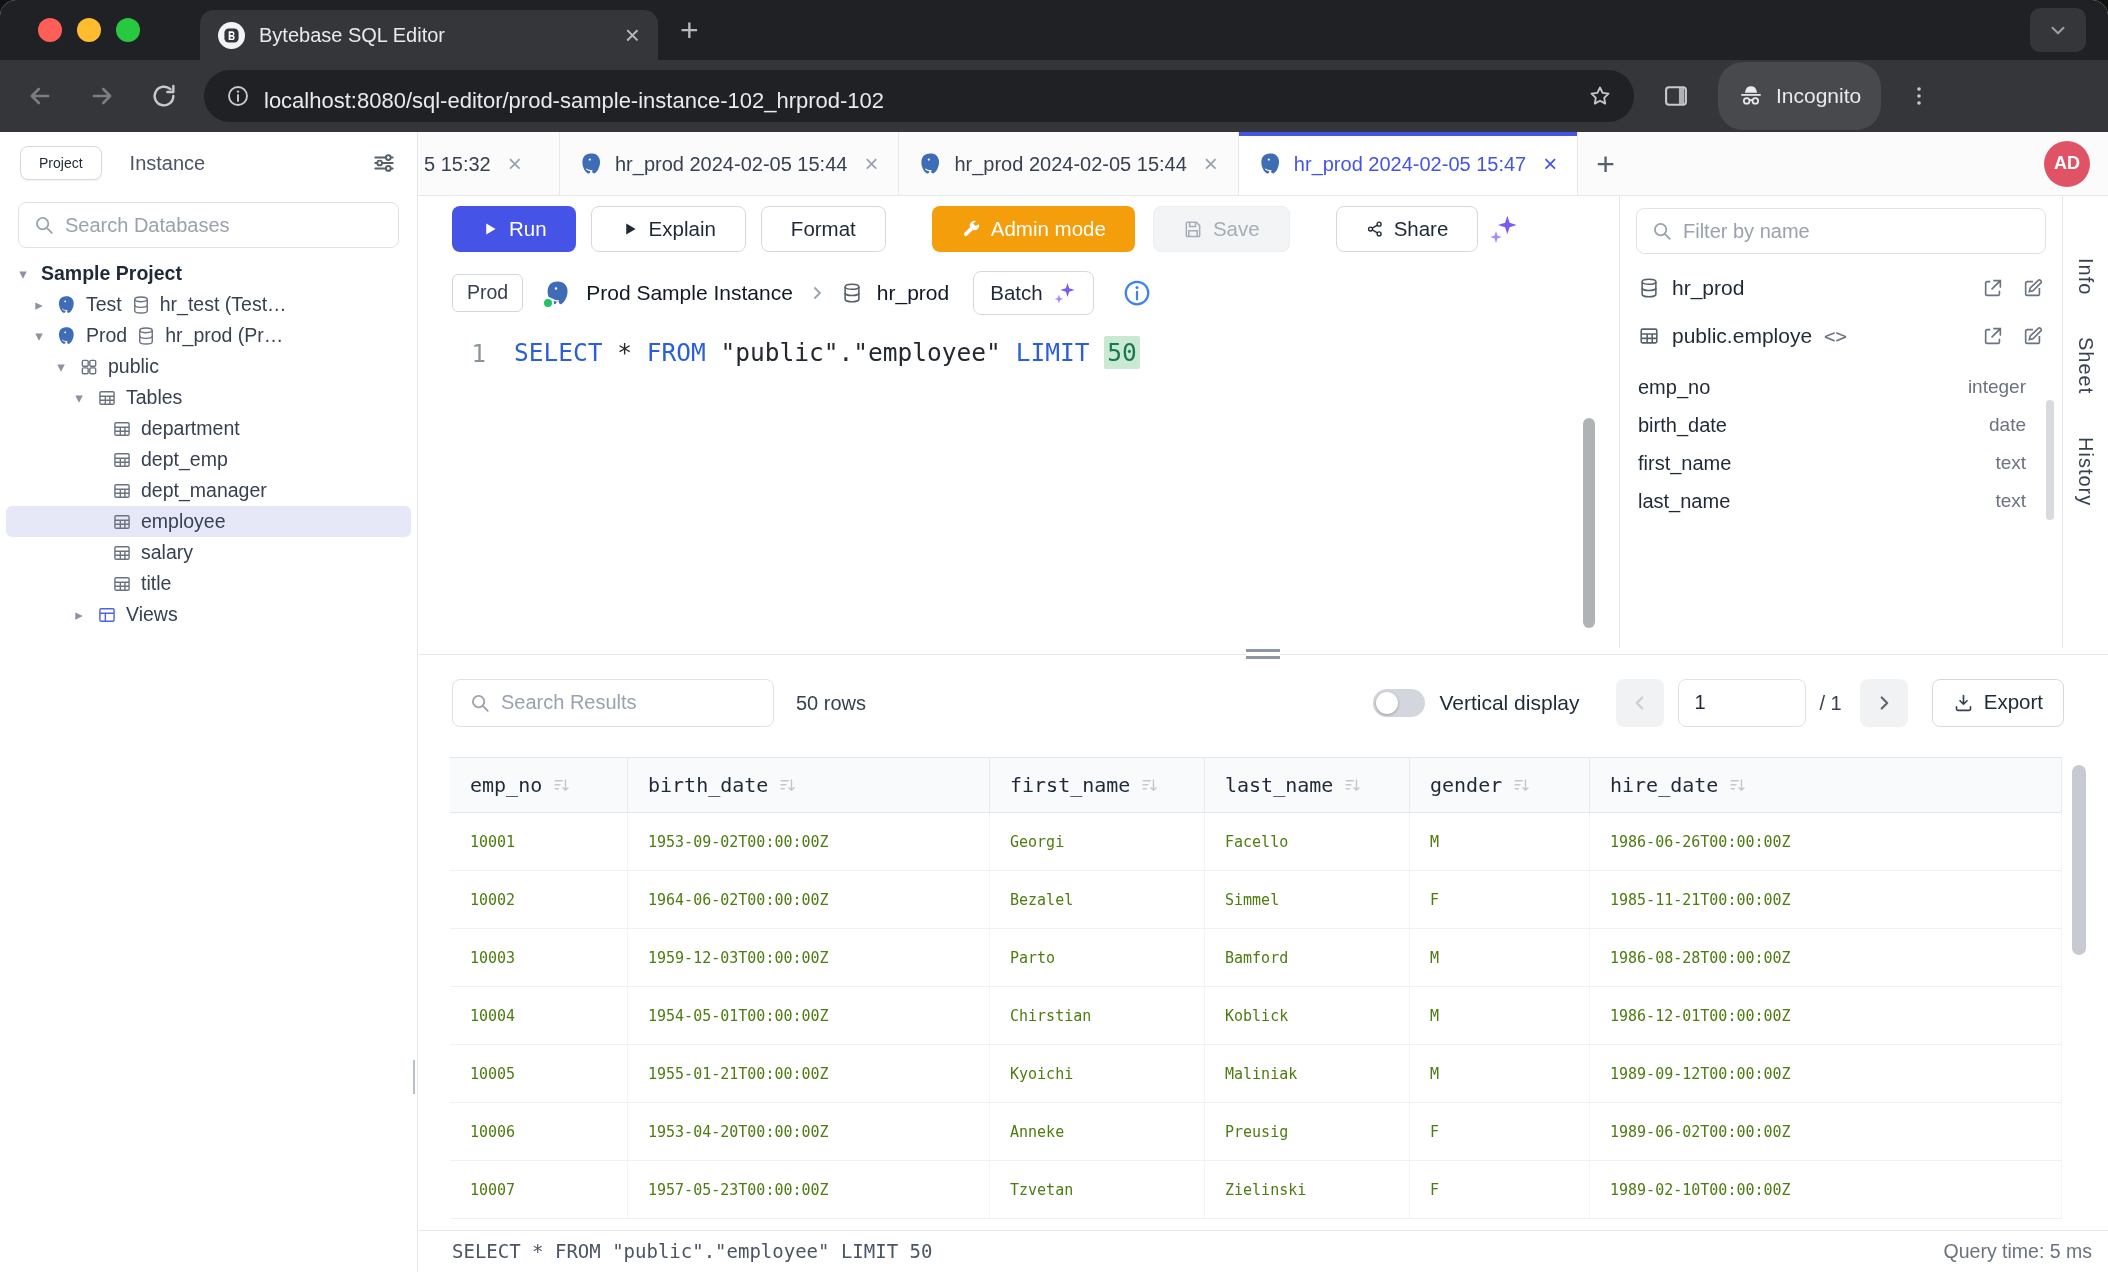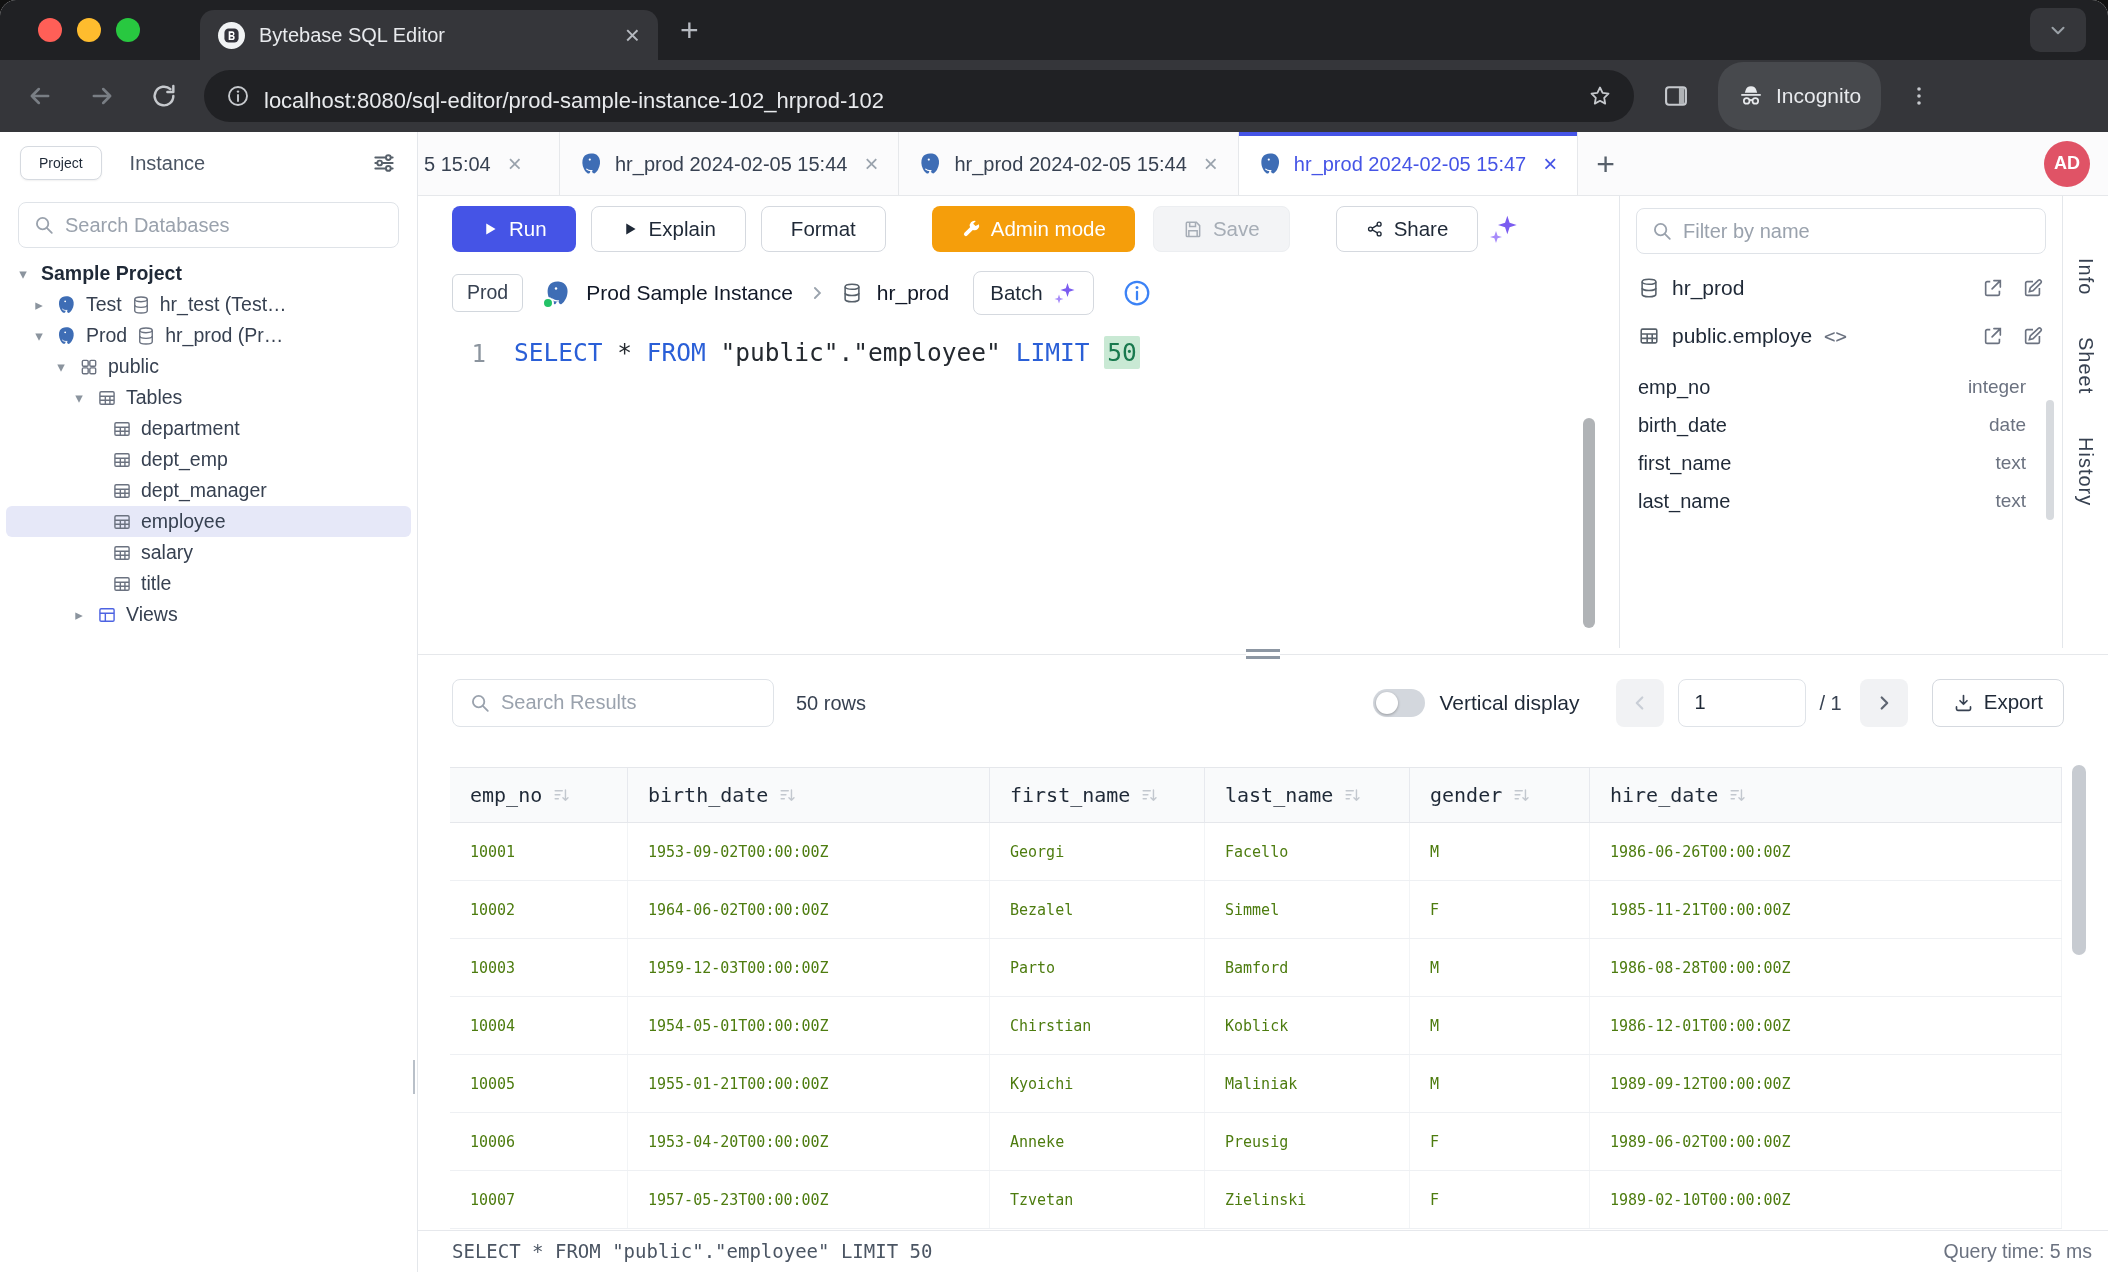--- a/index.html
+++ b/index.html
@@ -123,21 +123,21 @@
   
   .side-strip { width:46px; flex:none; border-left:1px solid #e4e7eb; display:flex; flex-direction:column; align-items:center; padding-top:62px; gap:42px; }
   .vtab { writing-mode:vertical-rl; font-size:20px; color:#374151; letter-spacing:1px; }
 
   
   .splitter { height:12px; flex:none; position:relative; }
   .splitter::before { content:""; position:absolute; left:0; right:0; top:6px; height:1px; background:#e6e8eb; }
   .grip-h { position:absolute; left:50%; transform:translateX(-50%); top:1px; width:34px; height:10px; border-top:3px solid #8d97a3; border-bottom:3px solid #8d97a3; background:#fff; z-index:2; }
 
   
-  .results { flex:1; min-height:0; display:flex; flex-direction:column; position:relative;gap:10px; }
+  .results { flex:1; min-height:0; display:flex; flex-direction:column; position:relative; }
   .res-toolbar { height:85px; flex:none; display:flex; align-items:center; padding:0 44px 0 34px; }
   .res-search { width:322px; height:48px; border:1px solid #dfe3e8; border-radius:8px; display:flex; align-items:center; padding:0 16px; gap:10px; flex:none; }
   .rowcount { margin-left:22px; font-size:20px; color:#374151; white-space:nowrap; }
   .toggle { margin-left:auto; width:52px; height:28px; border-radius:14px; background:#d3d7dd; position:relative; flex:none; }
   .knob { position:absolute; left:3px; top:3px; width:22px; height:22px; border-radius:50%; background:#fff; box-shadow:0 1px 3px rgba(0,0,0,.3); }
   .vd-label { margin-left:14px; font-size:21px; color:#1f2937; white-space:nowrap; }
   .pgbtn { width:48px; height:48px; border-radius:8px; background:#f1f2f4; display:flex; align-items:center; justify-content:center; flex:none; }
   .pgbtn .ic { width:22px; height:22px; }
   .pgbtn.prev { margin-left:36px; color:#c9ced6; }
   .pgbtn.next { color:#5f6672; }
@@ -402,21 +402,21 @@
             <span class="tlabel">Views</span>
           </div>
         </div>
       <span class="sb-grip"></span>
     </aside>
 
     <div class="content">
 
       <div class="etabs" id="etabs">
         <div class="etab partial">
-            <span class="etab-label">5 15:04</span>
+            <span class="etab-label">5 15:32</span>
             <span class="etab-x">×</span>
           </div>
           <div class="etab">
             <span class="ic pg">
               <svg viewBox="0 0 24 24">
                 <path d="M13.2 1.6C9.7.9 5.4 1.8 3.5 5.2c-1.8 3.2-1.4 8 .4 11.6.9 1.9 2.2 3.9 3.9 4.6 1 .4 2-.2 2.3-1.2l.3-1.1c.5.1 1.1.1 1.6 0l.4 1.2c.3 1 1.4 1.5 2.3 1 1.5-.8 2.7-2.5 3.5-4.1 1.8-3.4 2.6-7.9 1-11.3-1.2-2.5-3.5-3.9-6-4.3z" fill="#3e6db5"></path>
                 <circle cx="9.8" cy="7.6" r="1.1" fill="#fff"></circle>
                 <path d="M12 18.5c-2.2.3-4-.2-5.3-1.4" stroke="#fff" stroke-width="1.2" fill="none" stroke-linecap="round"></path>
               </svg>
             </span>

